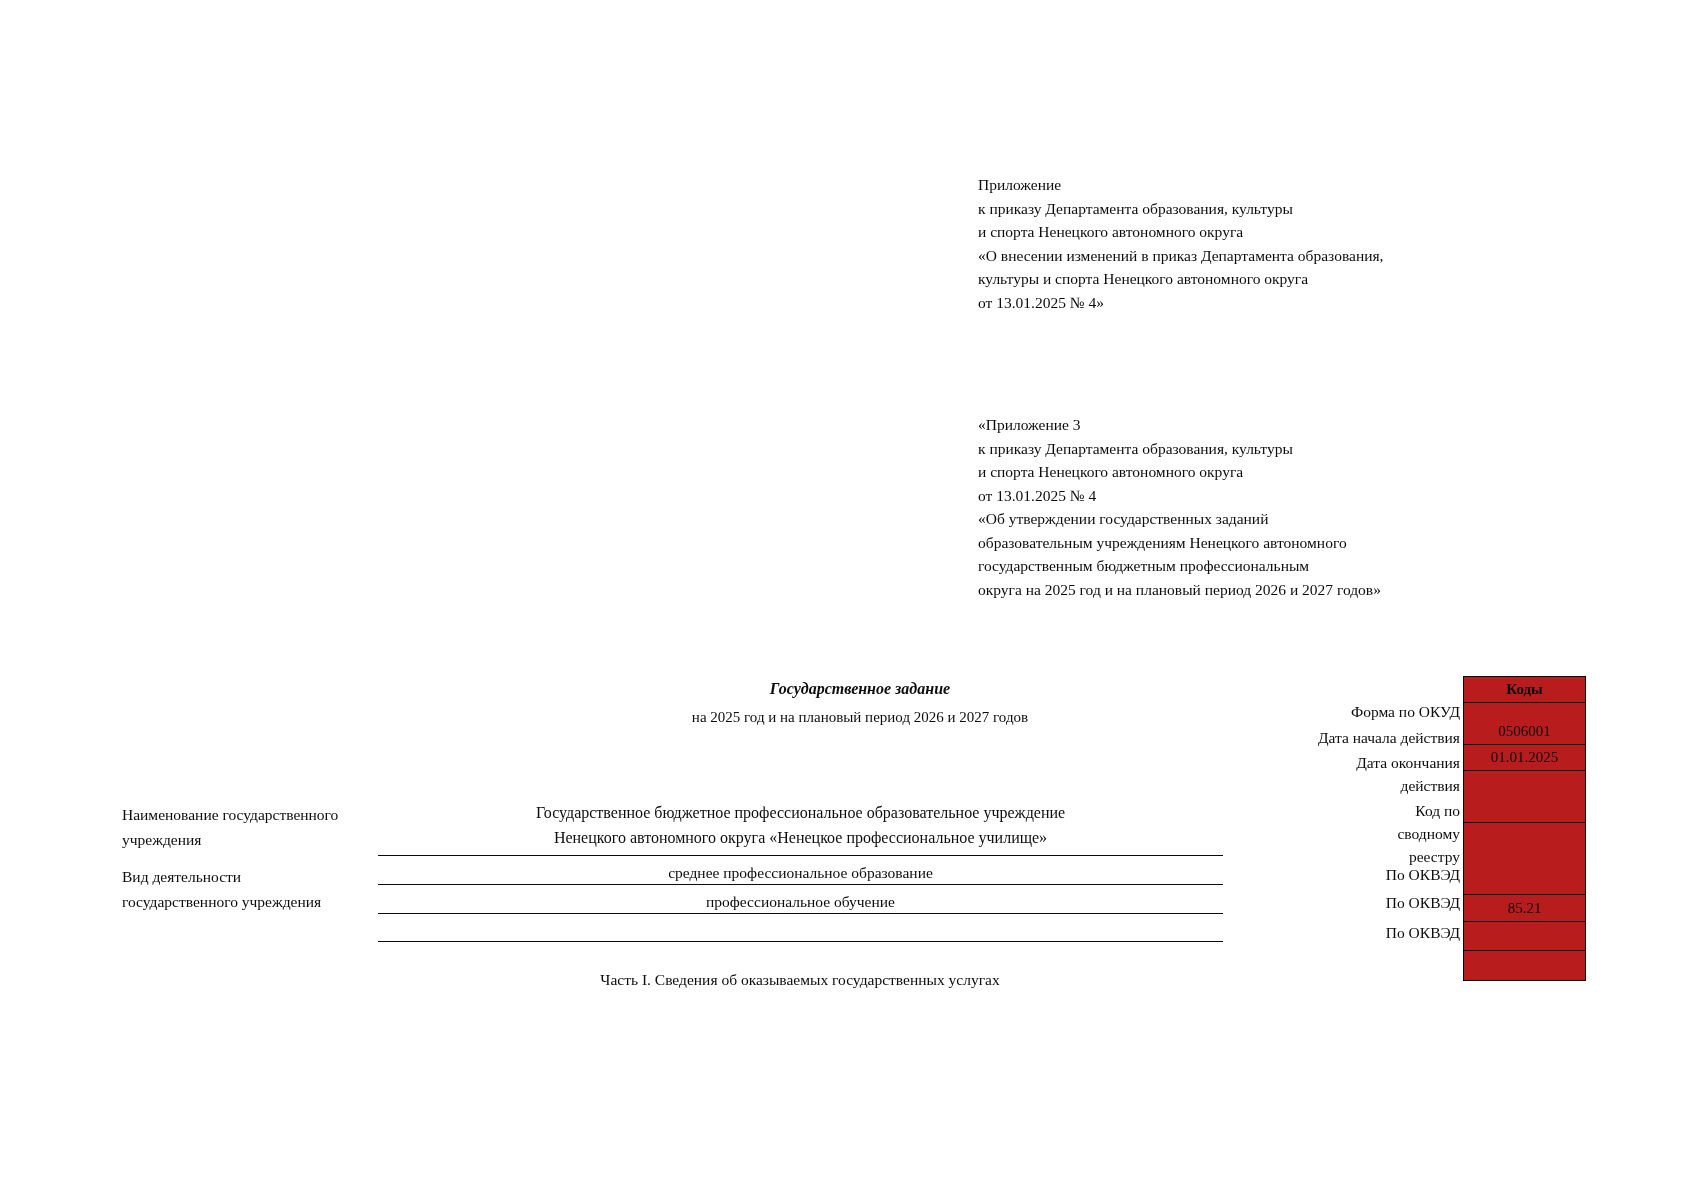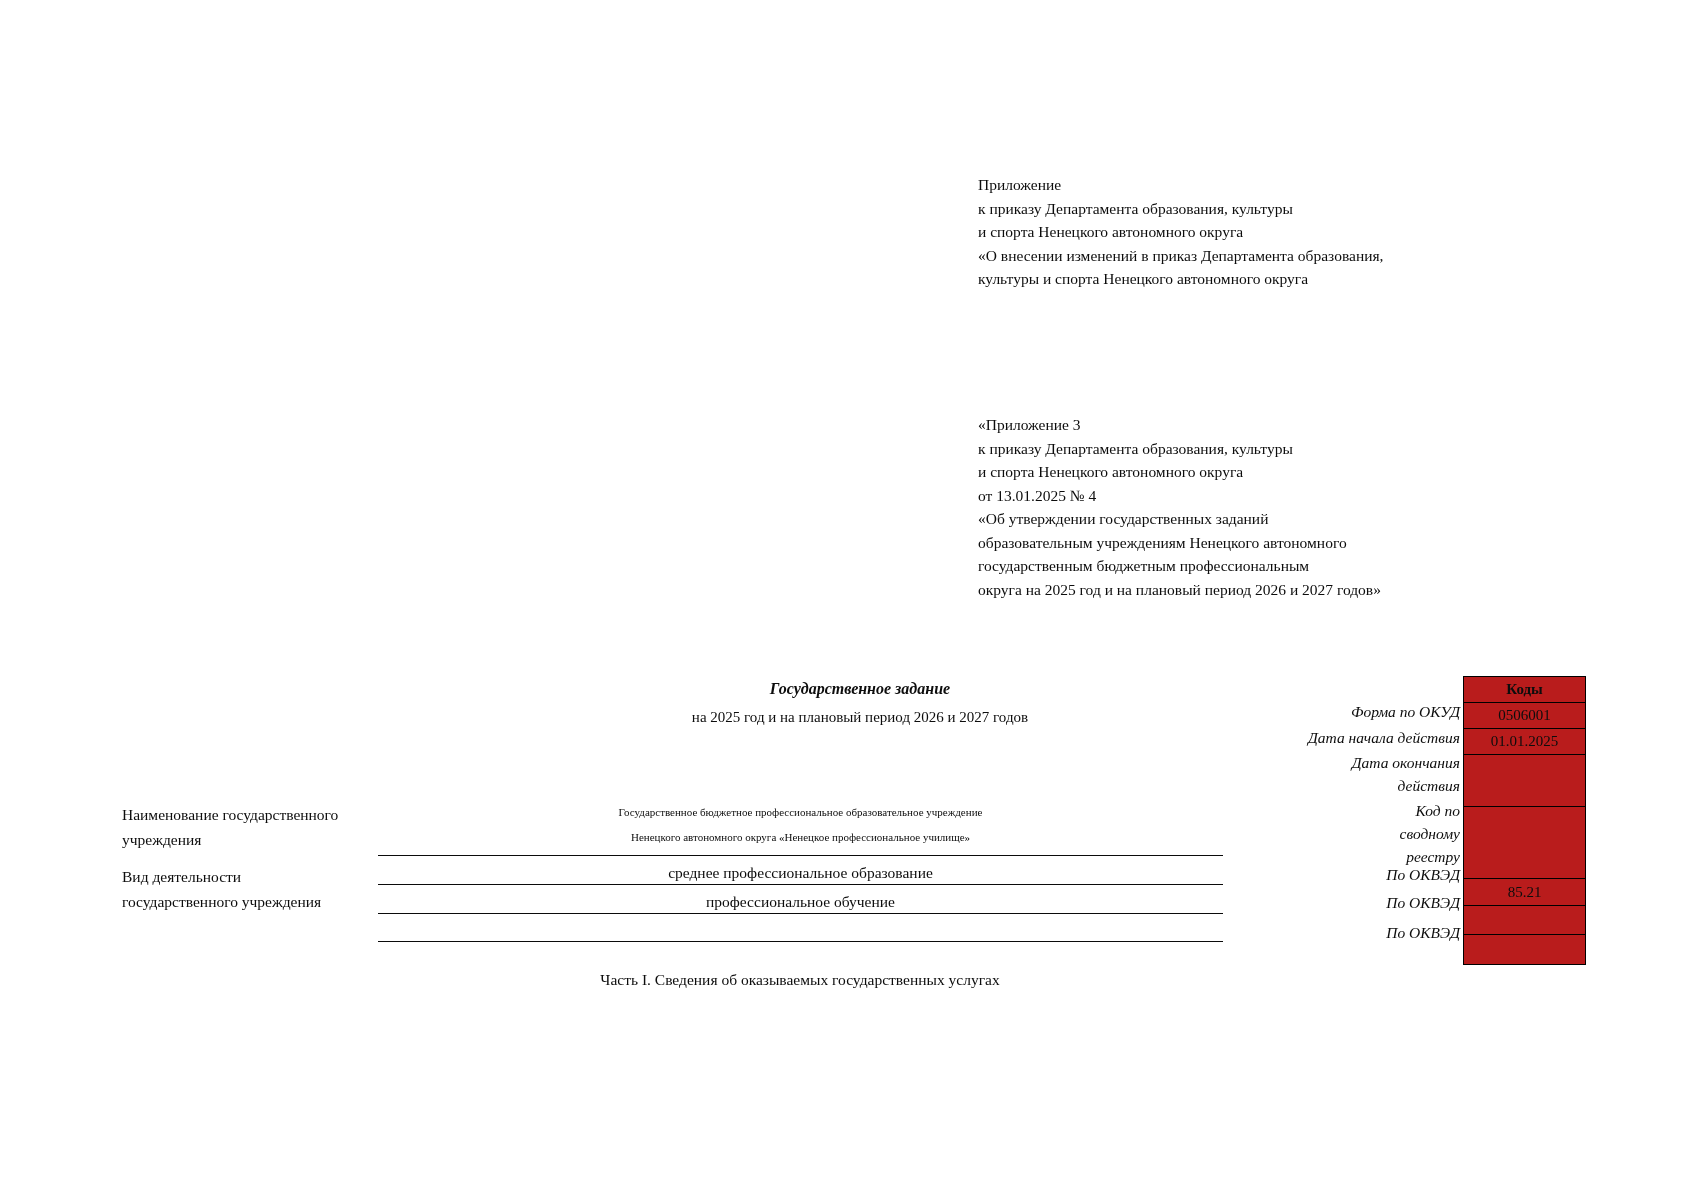--- a/index.html
+++ b/index.html
@@ -65,37 +65,36 @@
     border-bottom: 1.6px solid #000;
     font-size: 15px;
     text-align: center;
     line-height: 1;
     display: flex;
     align-items: center;
     justify-content: center;
     box-sizing: border-box;
   }
   .codes-cell.h-head   { height: 26px; font-weight: bold; }
-  .codes-cell.h-okud   { height: 26px; }
+  .codes-cell.h-okud   { height: 26px; margin-top: 16px; }
   .codes-cell.h-start  { height: 26px; }
   .codes-cell.h-end    { height: 52px; }
   .codes-cell.h-reg    { height: 72px; }
   .codes-cell.h-okved1 { height: 27px; }
   .codes-cell.h-okved2 { height: 29px; }
   .codes-cell.h-okved3 { height: 30px; }
 
   
   .codes-label {
     position: absolute;
     right: 1732px;
     text-align: right;
     font-size: 15.5px;
     line-height: 20px;
     white-space: nowrap;
-    font-style: italic;
   }
   #lbl-okud      { left: 1232px; top: 702px; width: 228px; text-align: right; }
   #lbl-date-from { left: 1202px; top: 728px; width: 258px; text-align: right; }
   #lbl-date-to   { left: 1232px; top: 751px; width: 228px; text-align: right; line-height: 23px; }
   #lbl-reg-code  { left: 1260px; top: 799px; width: 200px; text-align: right; line-height: 23px; }
   #lbl-okved-1   { left: 1260px; top: 865px; width: 200px; text-align: right; }
   #lbl-okved-2   { left: 1260px; top: 893px; width: 200px; text-align: right; }
   #lbl-okved-3   { left: 1260px; top: 923px; width: 200px; text-align: right; }
 
   
@@ -106,21 +105,21 @@
   }
   #label-institution-name { left: 122px; top: 802px; }
   #label-activity-kind    { left: 122px; top: 864px; }
 
   
   #institution-name-value {
     left: 378px;
     top: 800px;
     width: 845px;
     text-align: center;
-    font-size: 11px;
+    font-size: 16px;
     line-height: 25px;
   }
   .rule {
     position: absolute;
     left: 378px;
     width: 845px;
     border-top: 1.4px solid #0b0b0b;
   }
   #rule-1 { top: 855px; }
   #rule-2 { top: 884px; }
@@ -164,20 +163,21 @@
 <body>
 
 <div class="page">
 
   <div class="abs" id="appendix-ref-1">
     <div class="block-line">Приложение</div>
     <div class="block-line">к приказу Департамента образования, культуры</div>
     <div class="block-line">и спорта Ненецкого автономного округа</div>
     <div class="block-line">«О внесении изменений в приказ Департамента образования,</div>
     <div class="block-line">культуры и спорта Ненецкого автономного округа</div>
+    <div class="block-line">от 13.01.2025 № 4»</div>
   </div>
 
   <div class="abs" id="appendix-ref-2">
     <div class="block-line">«Приложение 3</div>
     <div class="block-line">к приказу Департамента образования, культуры</div>
     <div class="block-line">и спорта Ненецкого автономного округа</div>
     <div class="block-line">от 13.01.2025 № 4</div>
     <div class="block-line">«Об утверждении государственных заданий</div>
     <div class="block-line">образовательным учреждениям Ненецкого автономного</div>
     <div class="block-line">государственным бюджетным профессиональным</div>

